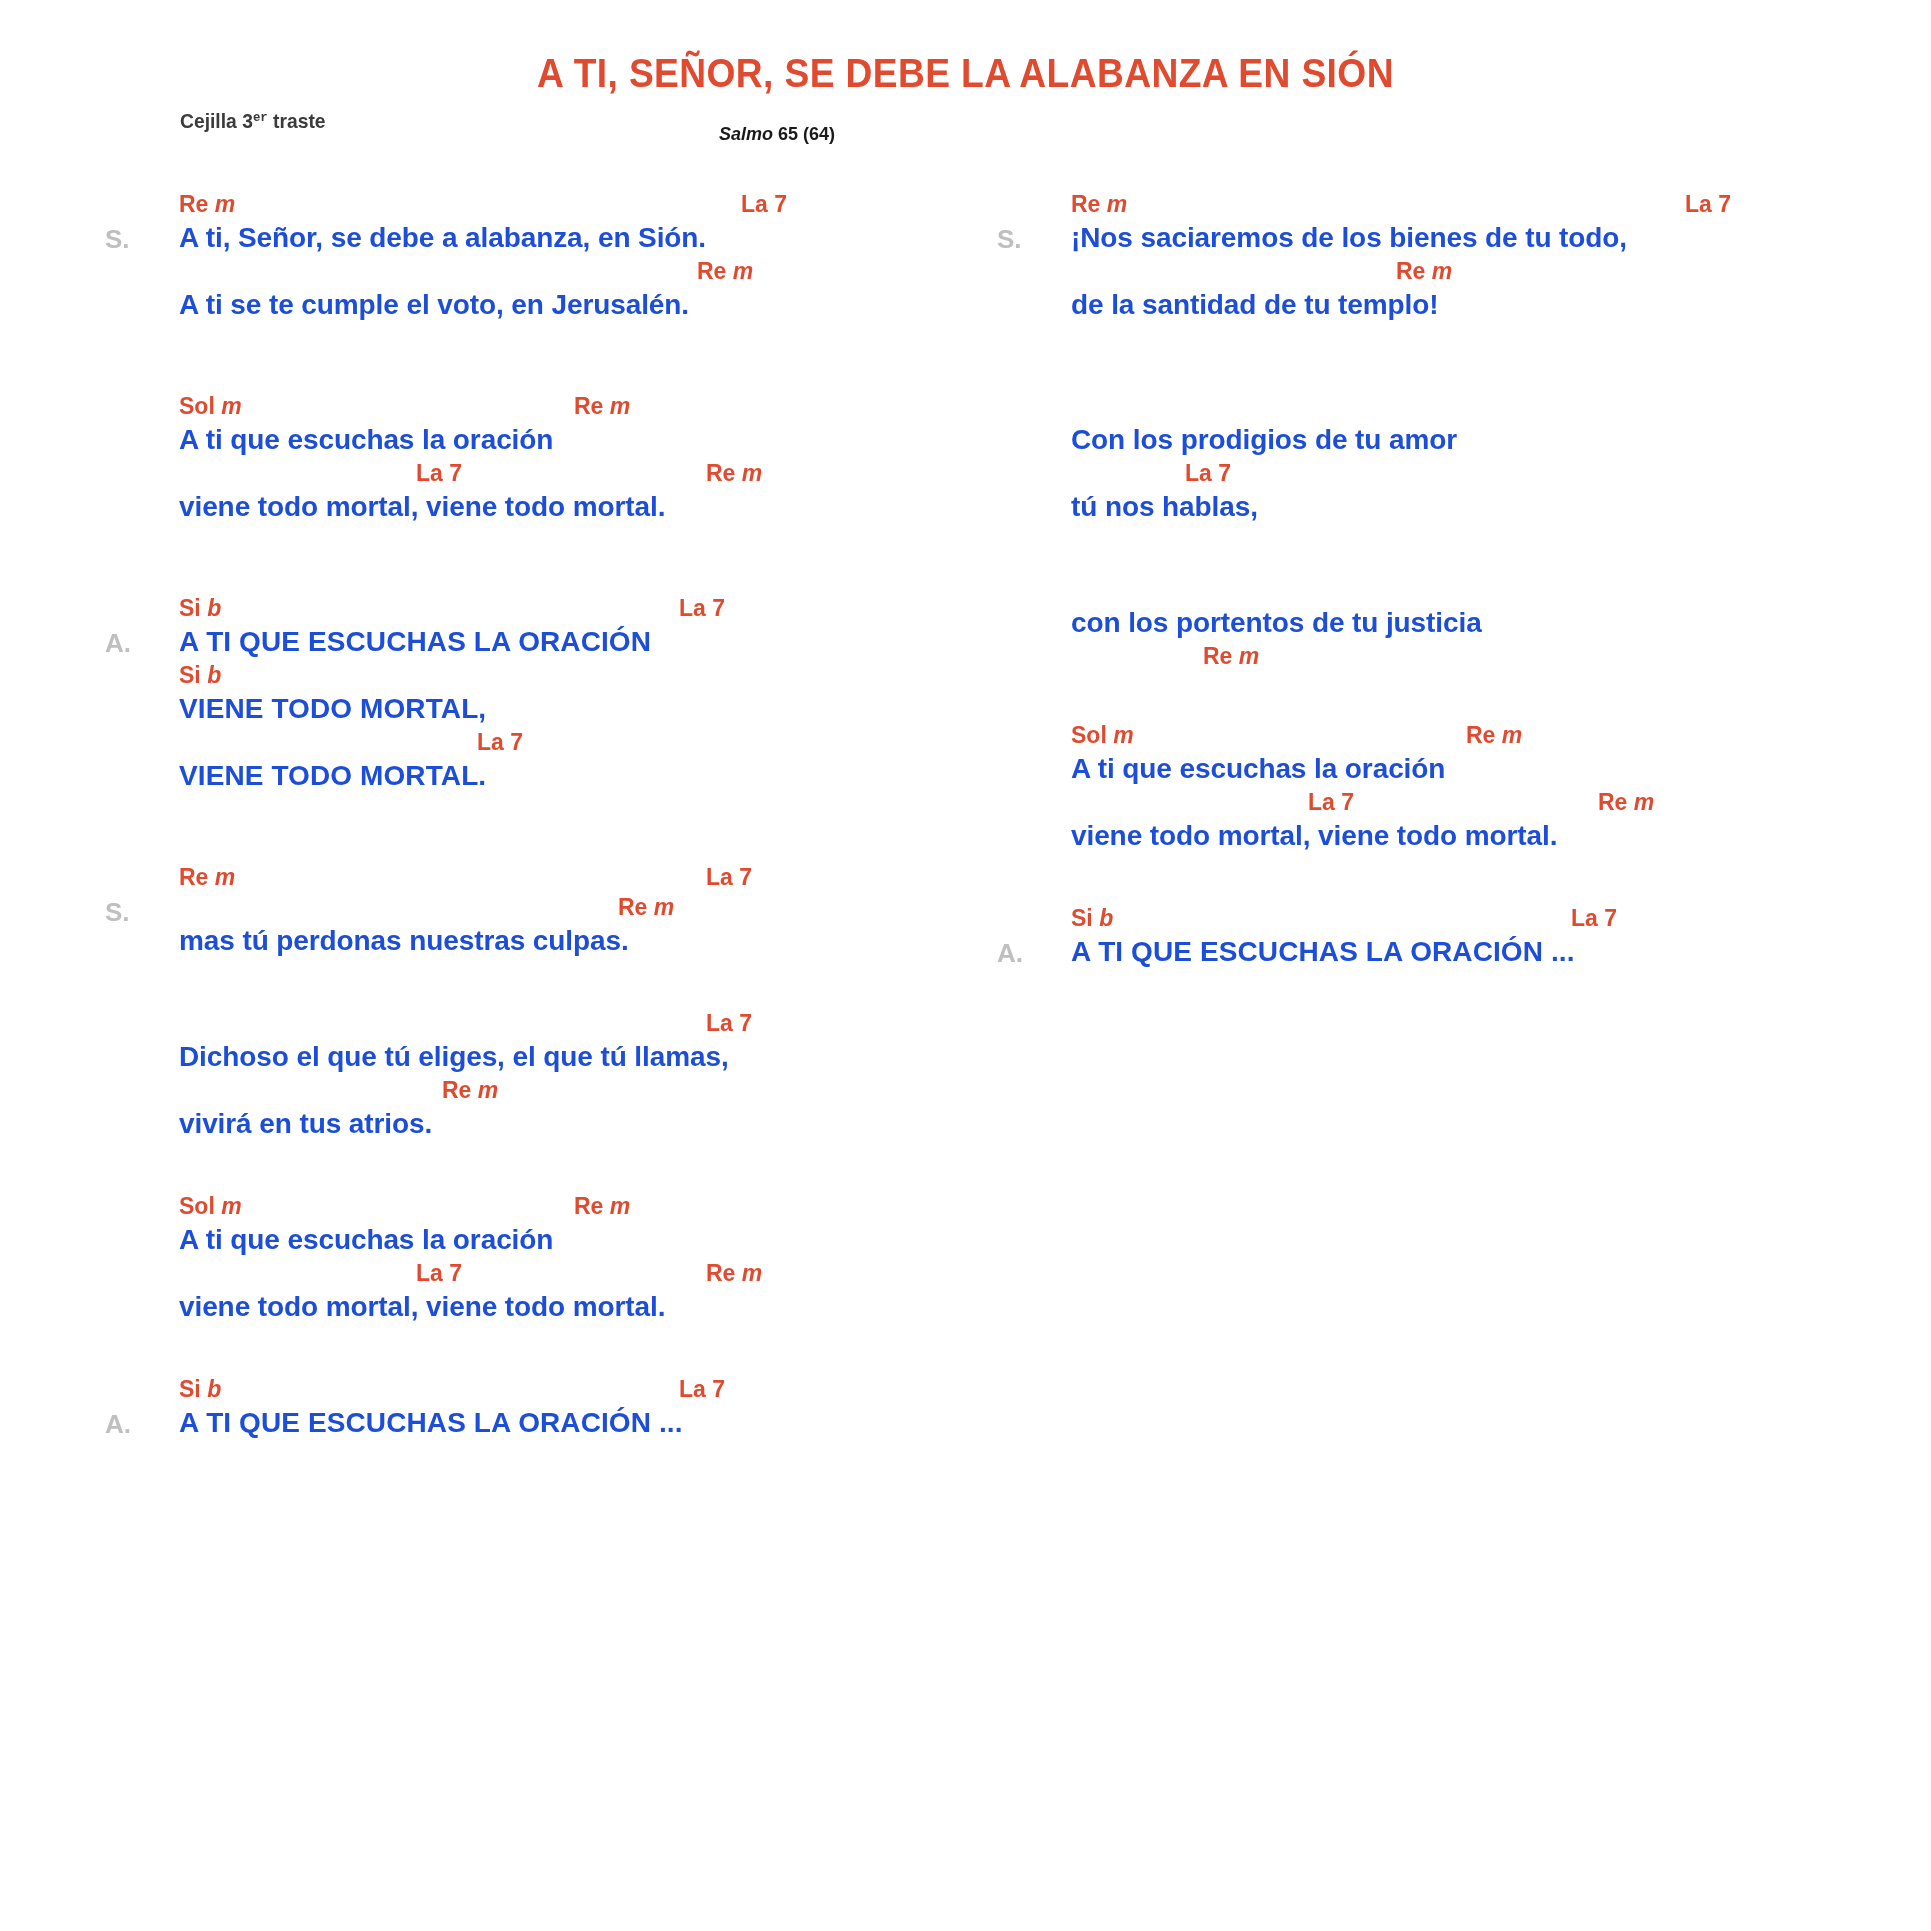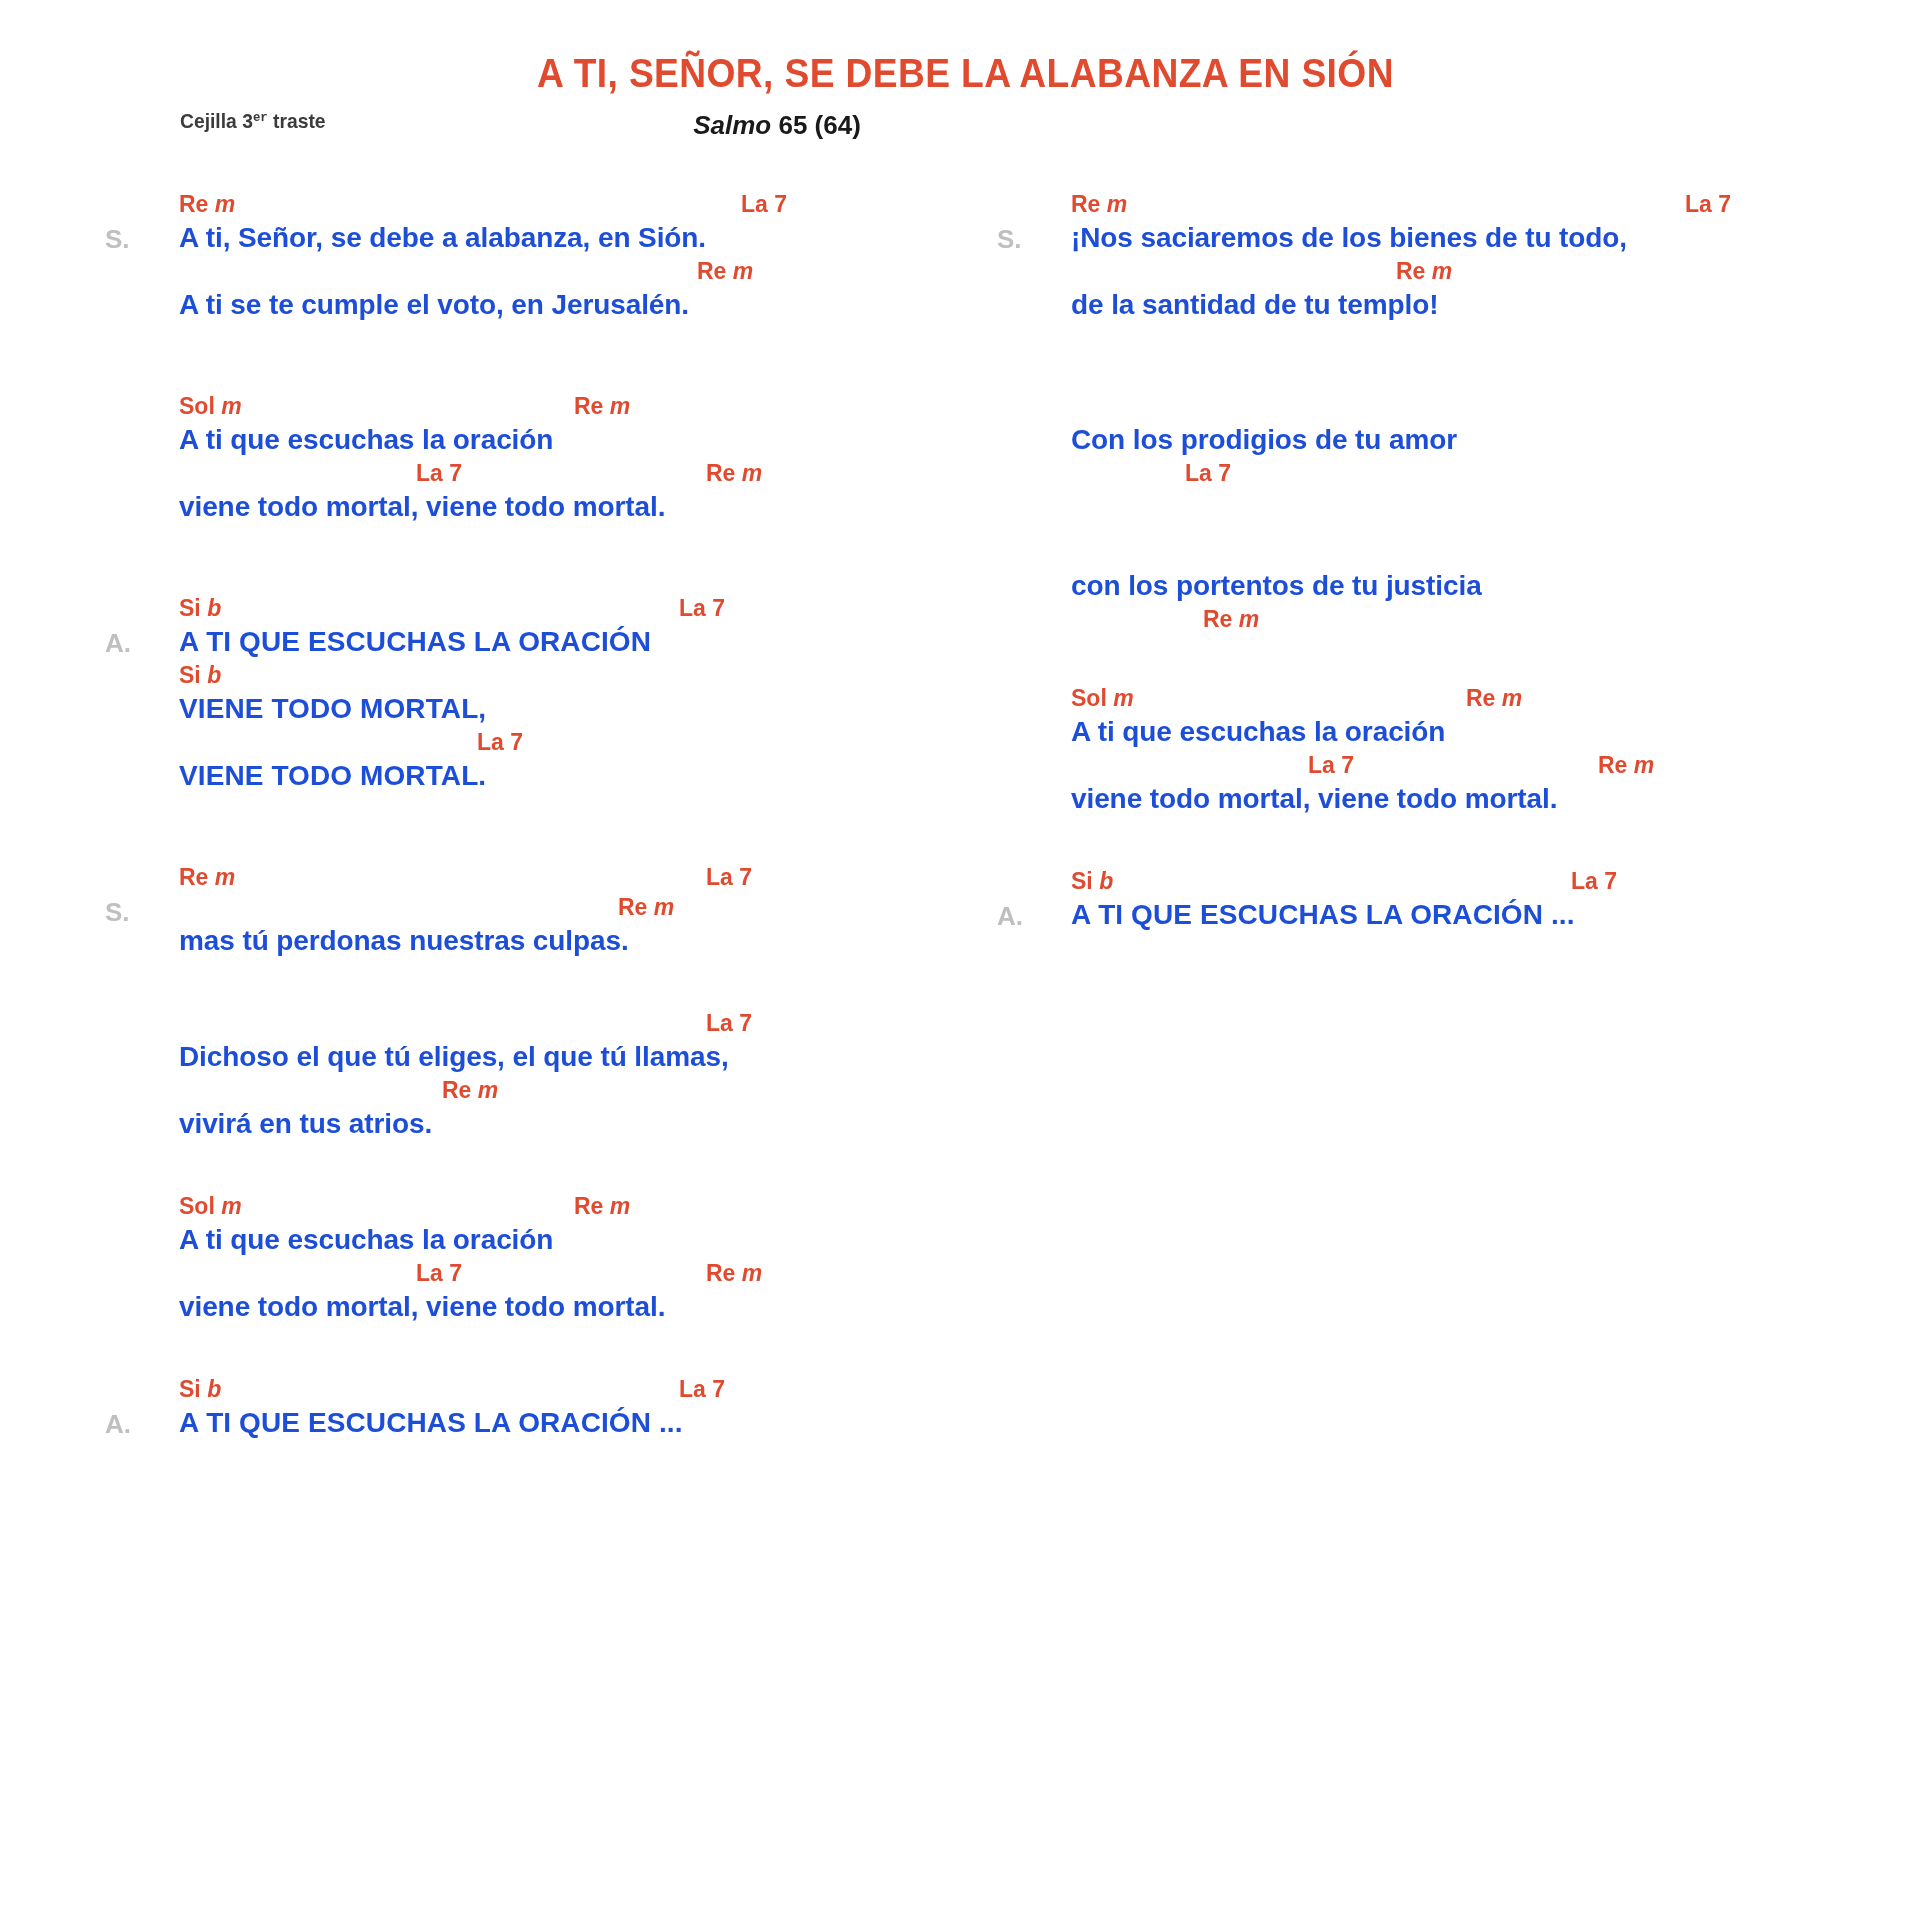--- a/index.html
+++ b/index.html
@@ -52,25 +52,25 @@
     white-space: nowrap;
   }
   .cejilla sup {
     font-size: 12.3px;
     vertical-align: super;
     line-height: 0;
     font-family: Liberation Mono, monospace;
   }
   .subtitle {
     position: absolute;
-    top: 110px;
+    top: 124px;
     left: 0;
     width: 1554px;
     text-align: center;
-    font-size: 26px;
+    font-size: 18px;
     font-weight: bold;
     color: #1a1a1a;
     white-space: nowrap;
   }
   .subtitle .it {
     font-style: italic;
   }
 
   
   .columns {
@@ -229,20 +229,21 @@
             <div class="lyric">¡Nos saciaremos de los bienes de tu todo,</div>
             <div class="chordline"><span class="ch" style="left: 325px;"><span>Re </span><span class="mod">m</span></span></div>
             <div class="lyric">de la santidad de tu templo!</div>
           </div>
         </div>
         <div class="stanza gap-md">
           <div class="lines">
             <div class="chordline"></div>
             <div class="lyric">Con los prodigios de tu amor</div>
             <div class="chordline"><span class="ch" style="left: 114px;"><span>La 7</span></span></div>
+            <div class="lyric">tú nos hablas,</div>
           </div>
         </div>
         <div class="stanza gap-md">
           <div class="lines">
             <div class="chordline"></div>
             <div class="lyric">con los portentos de tu justicia</div>
             <div class="chordline"><span class="ch" style="left: 132px;"><span>Re </span><span class="mod">m</span></span></div>
           </div>
         </div>
         <div class="stanza gap-md">

